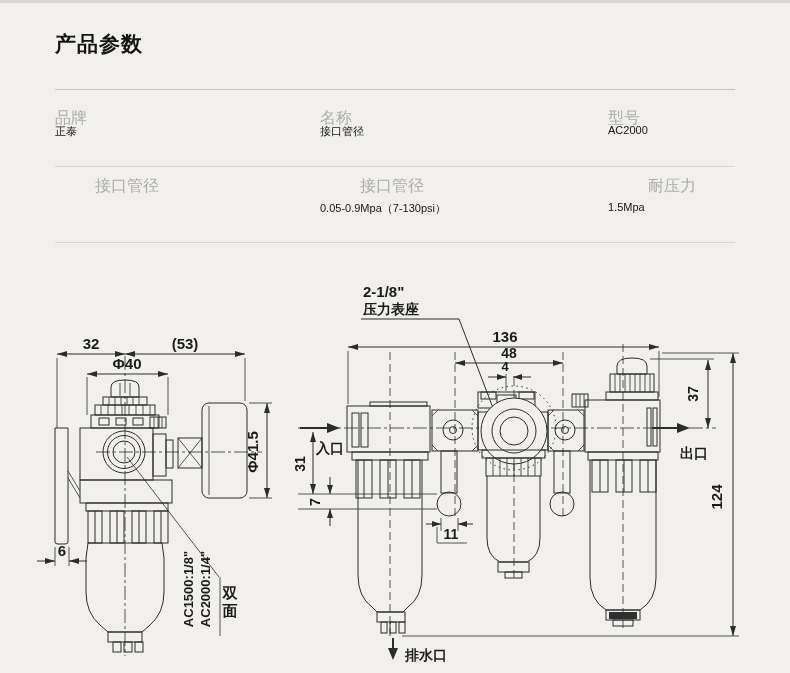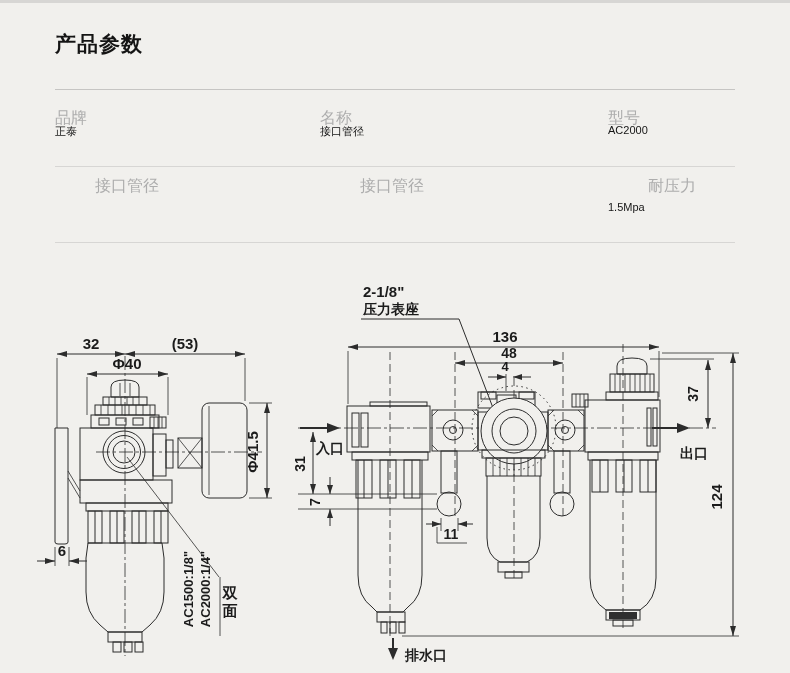--- a/index.html
+++ b/index.html
@@ -40,20 +40,21 @@
 
   <div class="cell-label r1l c1">品牌</div>
   <div class="cell-value r1v c1">正泰</div>
   <div class="cell-label r1l c2">名称</div>
   <div class="cell-value r1v c2">接口管径</div>
   <div class="cell-label r1l c3">型号</div>
   <div class="cell-value r1v c3">AC2000</div>
 
   <div class="cell-label r2l c1">接口管径</div>
   <div class="cell-label r2l c2">接口管径</div>
+  <div class="cell-value r2v c2">0.05-0.9Mpa（7-130psi）</div>
   <div class="cell-label r2l c3">耐压力</div>
   <div class="cell-value r2v c3">1.5Mpa</div>
 
   <svg width="790" height="430" viewBox="0 243 790 430">
 
     <g>
 
       <line class="cl" x1="125" y1="356" x2="125" y2="656"></line>
       <line class="cl" x1="96" y1="452" x2="262" y2="452"></line>
 

